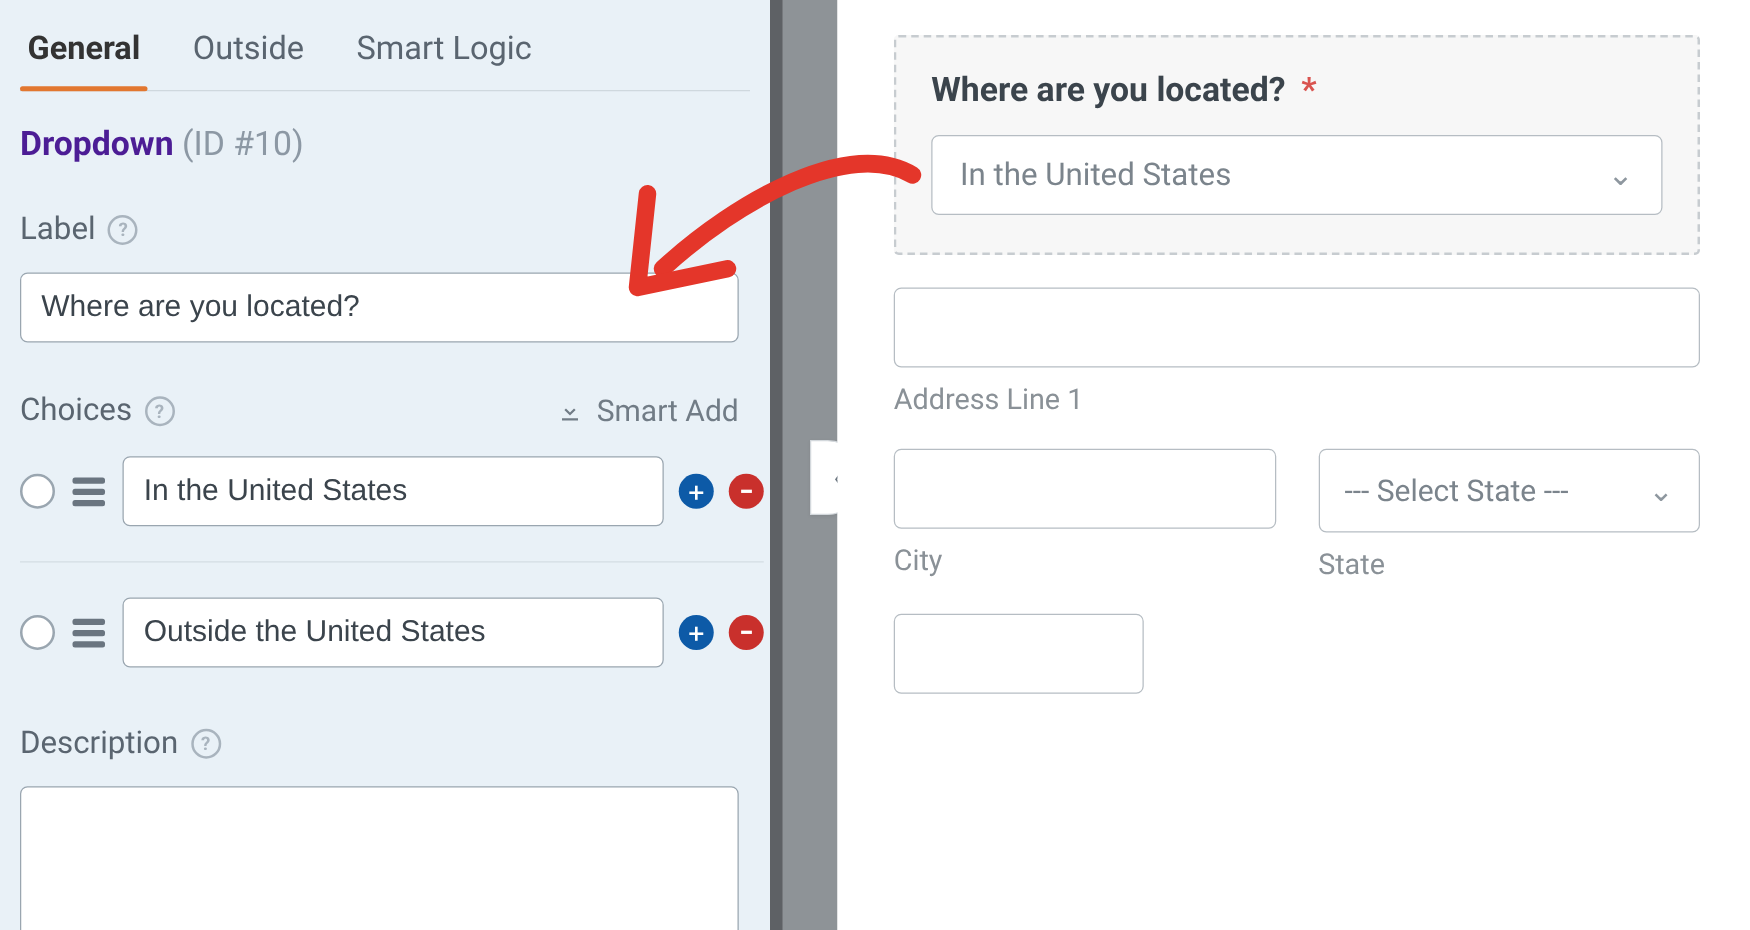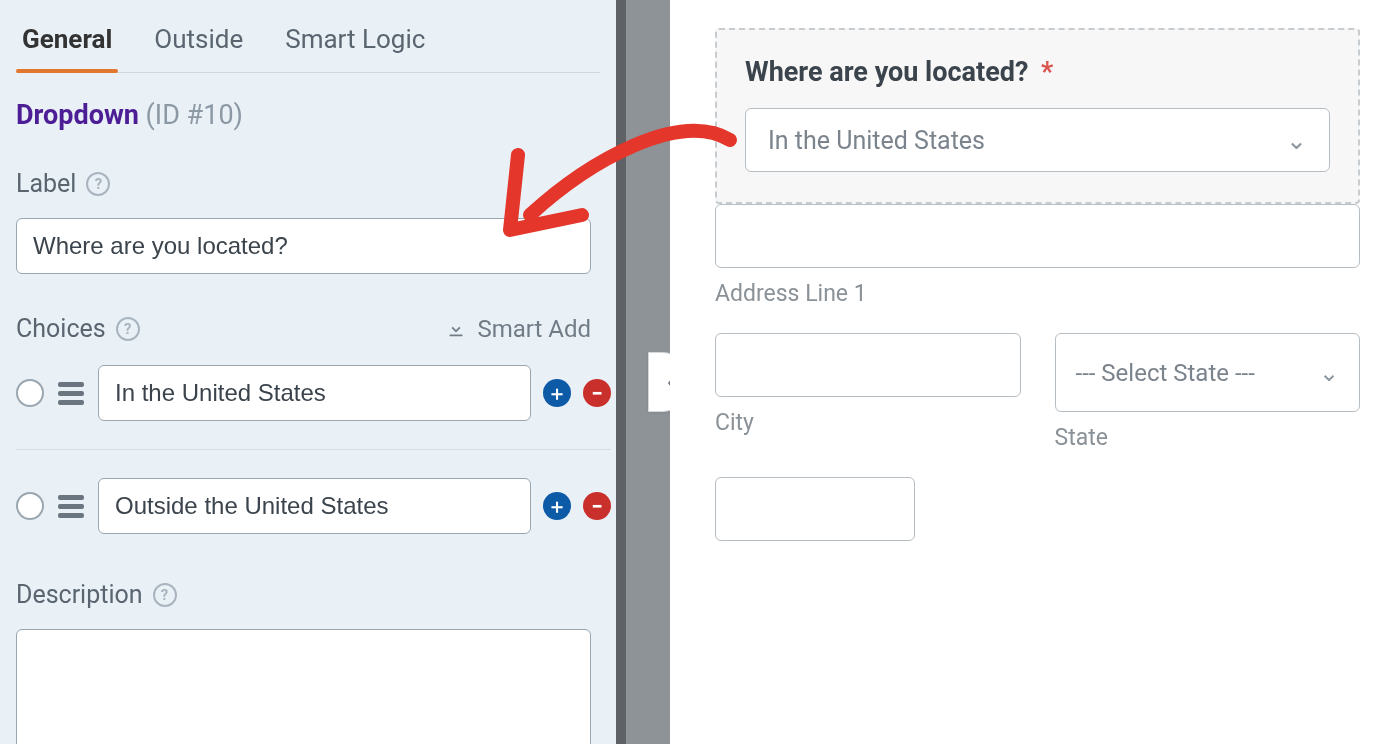--- a/index.html
+++ b/index.html
@@ -224,20 +224,21 @@
     cursor: pointer;
   }
   .chev { color: #8e979f; }
   .addr-title {
     font-size: 27px;
     font-weight: 700;
     color: #3b444c;
     margin-top: 44px;
   }
   .addr-field {
+    margin-top: 26px;
   }
   .addr-input {
     height: 64px;
     border: 1px solid #b6bdc3;
     border-radius: 6px;
     background: #fff;
     width: 100%;
     padding: 0 16px;
     font-size: 22px;
   }
@@ -247,21 +248,21 @@
     margin-top: 12px;
   }
   .addr-row {
     display: flex;
     gap: 34px;
     margin-top: 26px;
   }
   .addr-col { flex: 1; }
   .zip-col { width: 200px; }
   .state-select {
-    height: 79px;
+    height: 67px;
     border: 1px solid #b6bdc3;
     border-radius: 6px;
     background: #fff;
     display: flex;
     align-items: center;
     justify-content: space-between;
     padding: 0 20px;
     font-size: 24px;
     color: #7b848c;
     cursor: pointer;

